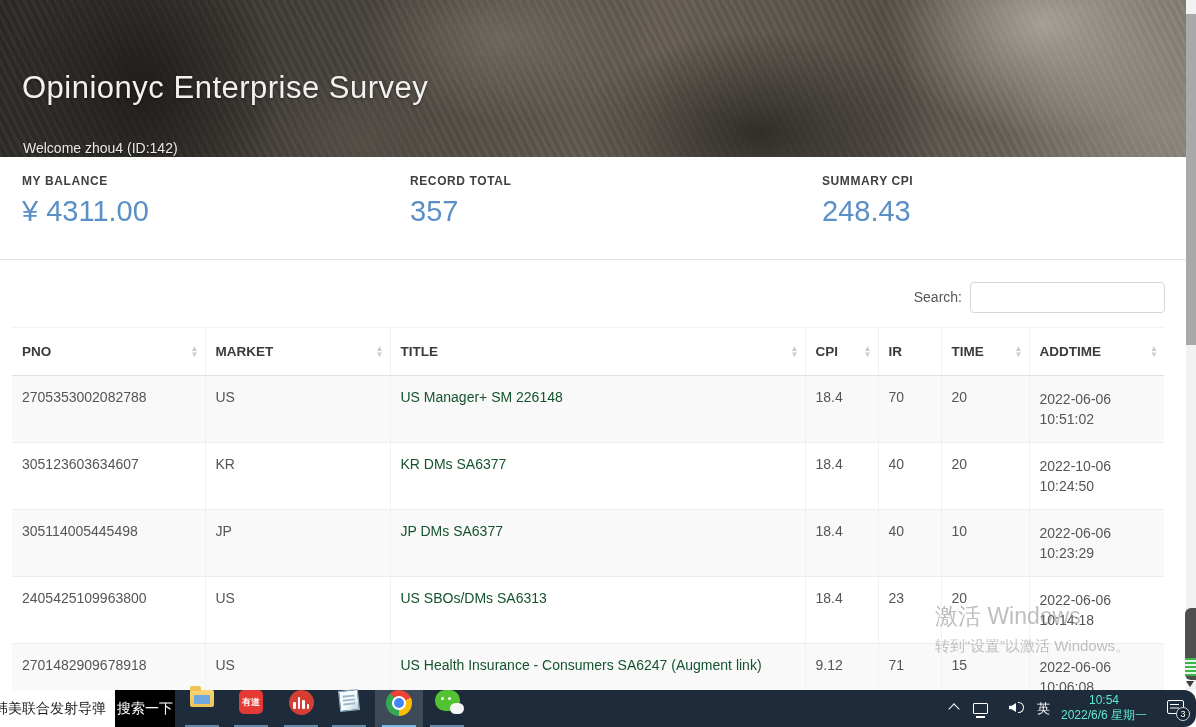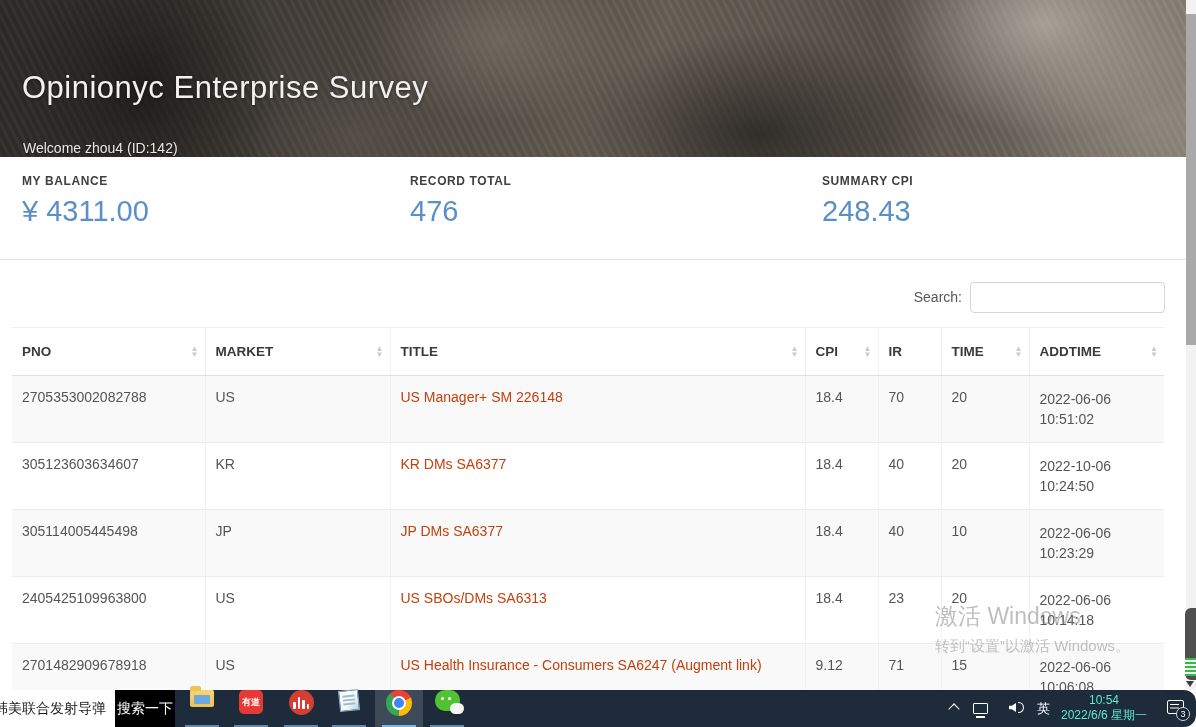--- a/index.html
+++ b/index.html
@@ -48,21 +48,21 @@
     background:#fff; white-space:nowrap;
   }
   table.grid th + th, table.grid td + td { border-left:1px solid #f1f1f1; }
   .sort-ico { position:absolute; right:6px; top:50%; transform:translateY(-50%); display:flex; flex-direction:column; align-items:center; }
   .sort-ico i { font-style:normal; font-size:8px; line-height:6px; color:#cbcbcb; }
   table.grid td {
     height:65px; vertical-align:top; padding:13px 10px; font-size:14px; color:#555;
     border-bottom:1px solid #ededed; background:#fff; overflow:hidden;
   }
   table.grid tbody tr:nth-child(odd) td { background:#f9f9f9; }
-  table.grid td a { color:#c2410c; text-decoration:none; cursor:pointer; }
+  table.grid td a { color:#14532d; text-decoration:none; cursor:pointer; }
   td[data-name="cell-addtime"] { line-height:20px; }
 
   
   .wm { position:absolute; left:935px; top:601px; pointer-events:none; }
   .wm-1 { font-size:23px; color:rgba(120,120,120,.48); }
   .wm-2 { margin-top:5px; font-size:15px; color:rgba(120,120,120,.45); }
 
   
   .sbar { position:absolute; right:0; top:0; width:10px; height:690px; background:#f2f2f2; }
   .sbar .thumb { position:absolute; left:0; top:14px; width:10px; height:331px; background:#a9a9a9; }
@@ -124,21 +124,21 @@
     <div class="hero-title" data-name="page-title">Opinionyc Enterprise Survey</div>
     <div class="hero-sub" data-name="welcome-text">Welcome zhou4 (ID:142)</div>
   </div>
 
   <div class="stat s0" data-name="stat-my-balance">
     <div class="s-label" data-name="stat-label">MY BALANCE</div>
     <div class="s-value" data-name="stat-value">¥ 4311.00</div>
   </div>
   <div class="stat s1" data-name="stat-record-total">
     <div class="s-label" data-name="stat-label">RECORD TOTAL</div>
-    <div class="s-value" data-name="stat-value">476</div>
+    <div class="s-value" data-name="stat-value">357</div>
   </div>
   <div class="stat s2" data-name="stat-summary-cpi">
     <div class="s-label" data-name="stat-label">SUMMARY CPI</div>
     <div class="s-value" data-name="stat-value">248.43</div>
   </div>
 
   <div class="divider" data-name="section-divider"></div>
 
   <div class="search-row" data-name="table-search">
     <label data-name="search-label">Search:</label>

